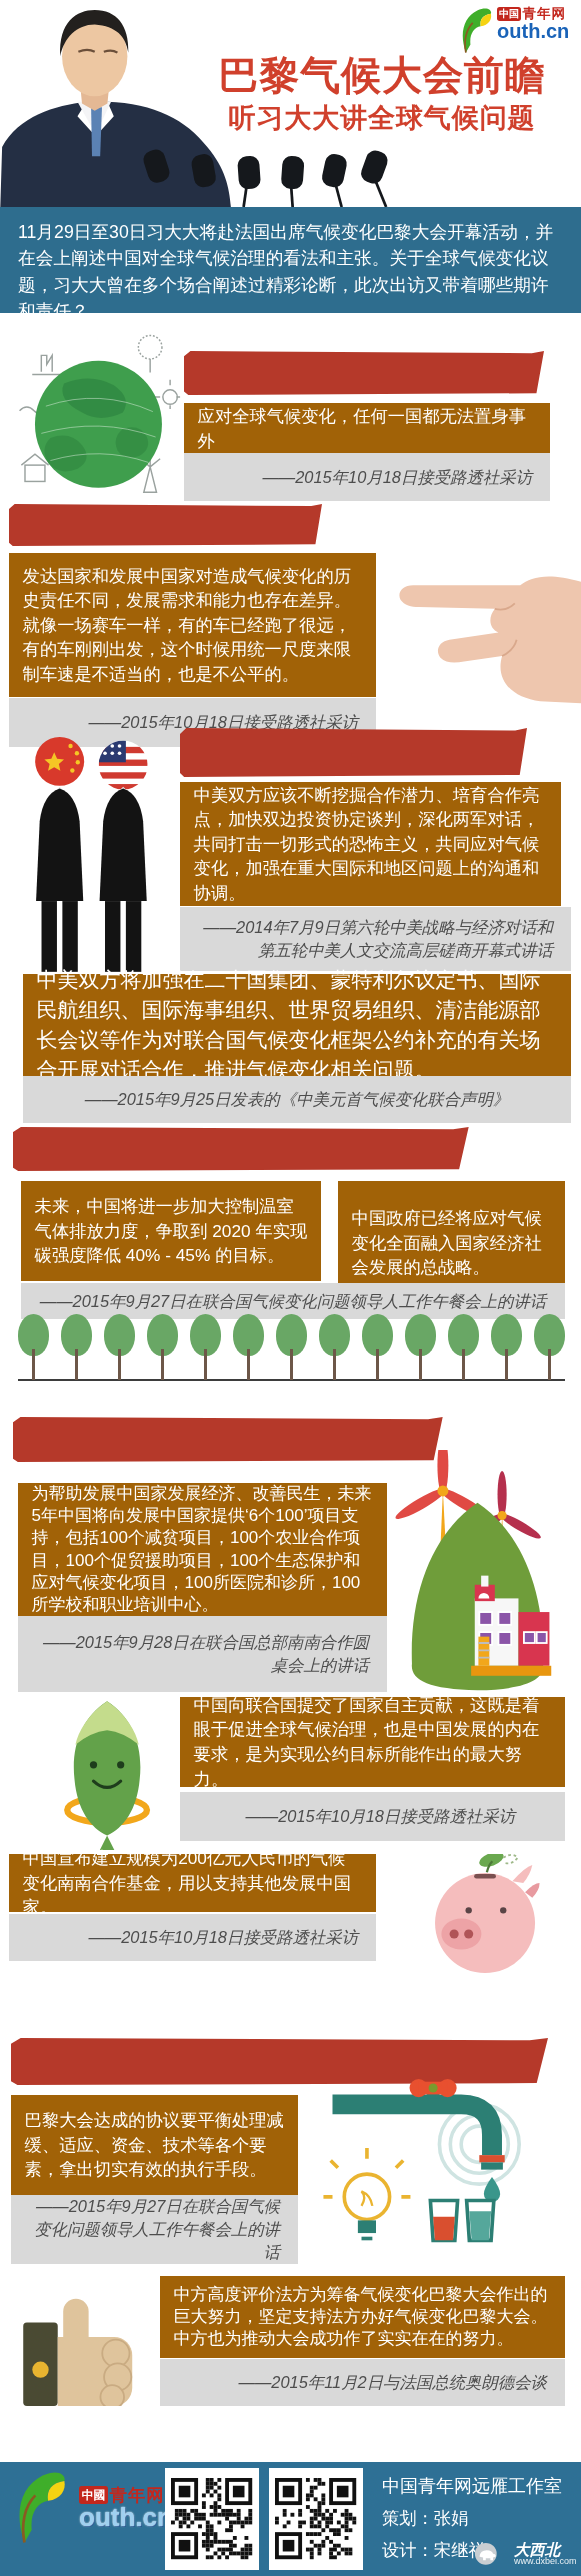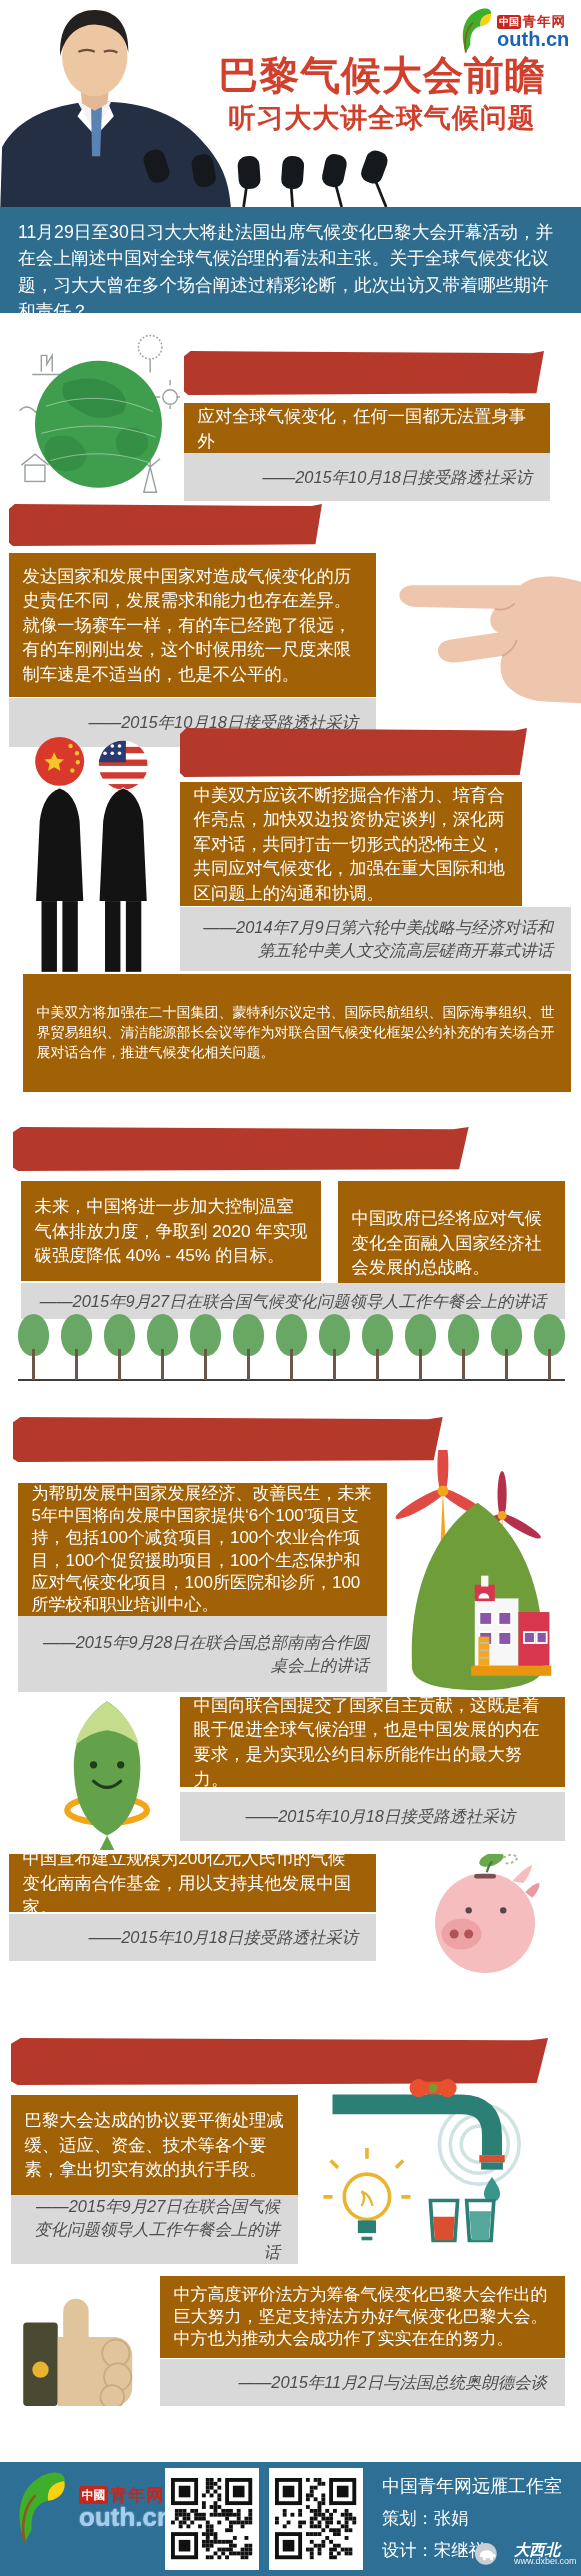--- a/index.html
+++ b/index.html
@@ -4,21 +4,21 @@
 <style>
   html,body{margin:0;padding:0;background:#e9e9e9;}
   .page{position:relative;width:582px;height:2576px;background:#ffffff;overflow:hidden;
         font-family:"Liberation Sans",sans-serif;margin:0 auto;}
   .abs{position:absolute;}
   
   .title{position:absolute;left:182px;top:53px;width:400px;text-align:center;
          color:#d0402c;font-weight:bold;line-height:1.1;}
   .t1{font-size:40px;letter-spacing:0.9px;}
   .t2{font-size:27px;margin-top:7.3px;letter-spacing:0.9px;}
-  .hlogo{position:absolute;right:12.7px;top:7.3px;display:flex;align-items:center;gap:2.7px;}
+  .hlogo{position:absolute;right:12.7px;top:7.3px;display:flex;align-items:flex-start;gap:2.7px;}
   .hlogo .txt{display:flex;flex-direction:column;line-height:1;}
   .brand-row{display:flex;align-items:center;gap:1.8px;}
   .cn-box{background:#c3271d;color:#fff;font-size:10px;font-weight:bold;border-radius:2.7px;
           padding:1.8px 1.8px;letter-spacing:0;}
   .cn-rest{color:#c3271d;font-weight:bold;font-size:13.6px;letter-spacing:0.9px;}
   .brand-en{color:#1a63b8;font-weight:bold;font-size:20px;letter-spacing:0;}
   
   .intro{position:absolute;left:0;top:207px;width:582px;height:106px;background:#2e6d8e;
          color:#fff;font-size:17.7px;line-height:1.5;padding:11.8px 18px;box-sizing:border-box;}
   
@@ -177,24 +177,25 @@
           <circle cx="102" cy="21" r="2"></circle>
       </g>
     </g>
     <path d="M106,58 L92,72 106,94 120,72 Z" fill="#e9e9e9"></path>
     <rect x="101" y="62" width="10" height="44" fill="#8a8a8a"></rect>
     <path d="M84,96 Q88,66 106,60 Q124,66 128,96 L132,184 L80,184 Z" fill="#131313"></path>
     <rect x="86" y="184" width="17" height="78" fill="#131313"></rect>
     <rect x="109" y="184" width="17" height="78" fill="#131313"></rect>
   </svg>
   <div class="ribbon" style="left:180px;top:728px;width:347px;height:49px"></div>
-  <div class="q" style="left:180px;top:782px;width:342px;height:124px">中美双方应该不断挖掘合作潜力、培育合作亮点，加快双边投资协定谈判，深化两军对话，共同打击一切形式的恐怖主义，共同应对气候变化，加强在重大国际和地区问题上的沟通和协调。</div>
+  <div class="q" style="left:180px;top:782px;width:381px;height:124px">中美双方应该不断挖掘合作潜力、培育合作亮点，加快双边投资协定谈判，深化两军对话，共同打击一切形式的恐怖主义，共同应对气候变化，加强在重大国际和地区问题上的沟通和协调。</div>
   <div class="s" style="left:180px;top:907px;width:391px;height:64px">——2014年7月9日第六轮中美战略与经济对话和第五轮中美人文交流高层磋商开幕式讲话</div>
 
-  <div class="q" style="left:23px;top:974px;width:548px;height:118px;font-size:14px">中美双方将加强在二十国集团、蒙特利尔议定书、国际民航组织、国际海事组织、世界贸易组织、清洁能源部长会议等作为对联合国气候变化框架公约补充的有关场合开展对话合作，推进气候变化相关问题。</div>
+  <div class="q" style="left:23px;top:974px;width:548px;height:102px;font-size:21px">中美双方将加强在二十国集团、蒙特利尔议定书、国际民航组织、国际海事组织、世界贸易组织、清洁能源部长会议等作为对联合国气候变化框架公约补充的有关场合开展对话合作，推进气候变化相关问题。</div>
+  <div class="s center" style="left:23px;top:1076px;width:548px;height:47px">——2015年9月25日发表的《中美元首气候变化联合声明》</div>
 
   <div class="ribbon" style="left:12.7px;top:1127px;width:456px;height:44px"></div>
   <div class="q" style="left:21px;top:1181px;width:300px;height:100px">未来，中国将进一步加大控制温室气体排放力度，争取到 2020 年实现碳强度降低 40% - 45% 的目标。</div>
   <div class="q" style="left:338px;top:1181px;width:227px;height:124px">中国政府已经将应对气候变化全面融入国家经济社会发展的总战略。</div>
   <div class="s center" style="left:21px;top:1283px;width:544px;height:36px">——2015年9月27日在联合国气候变化问题领导人工作午餐会上的讲话</div>
 
   <div class="trees">
       <div class="tree">
         <i></i>
       </div>

